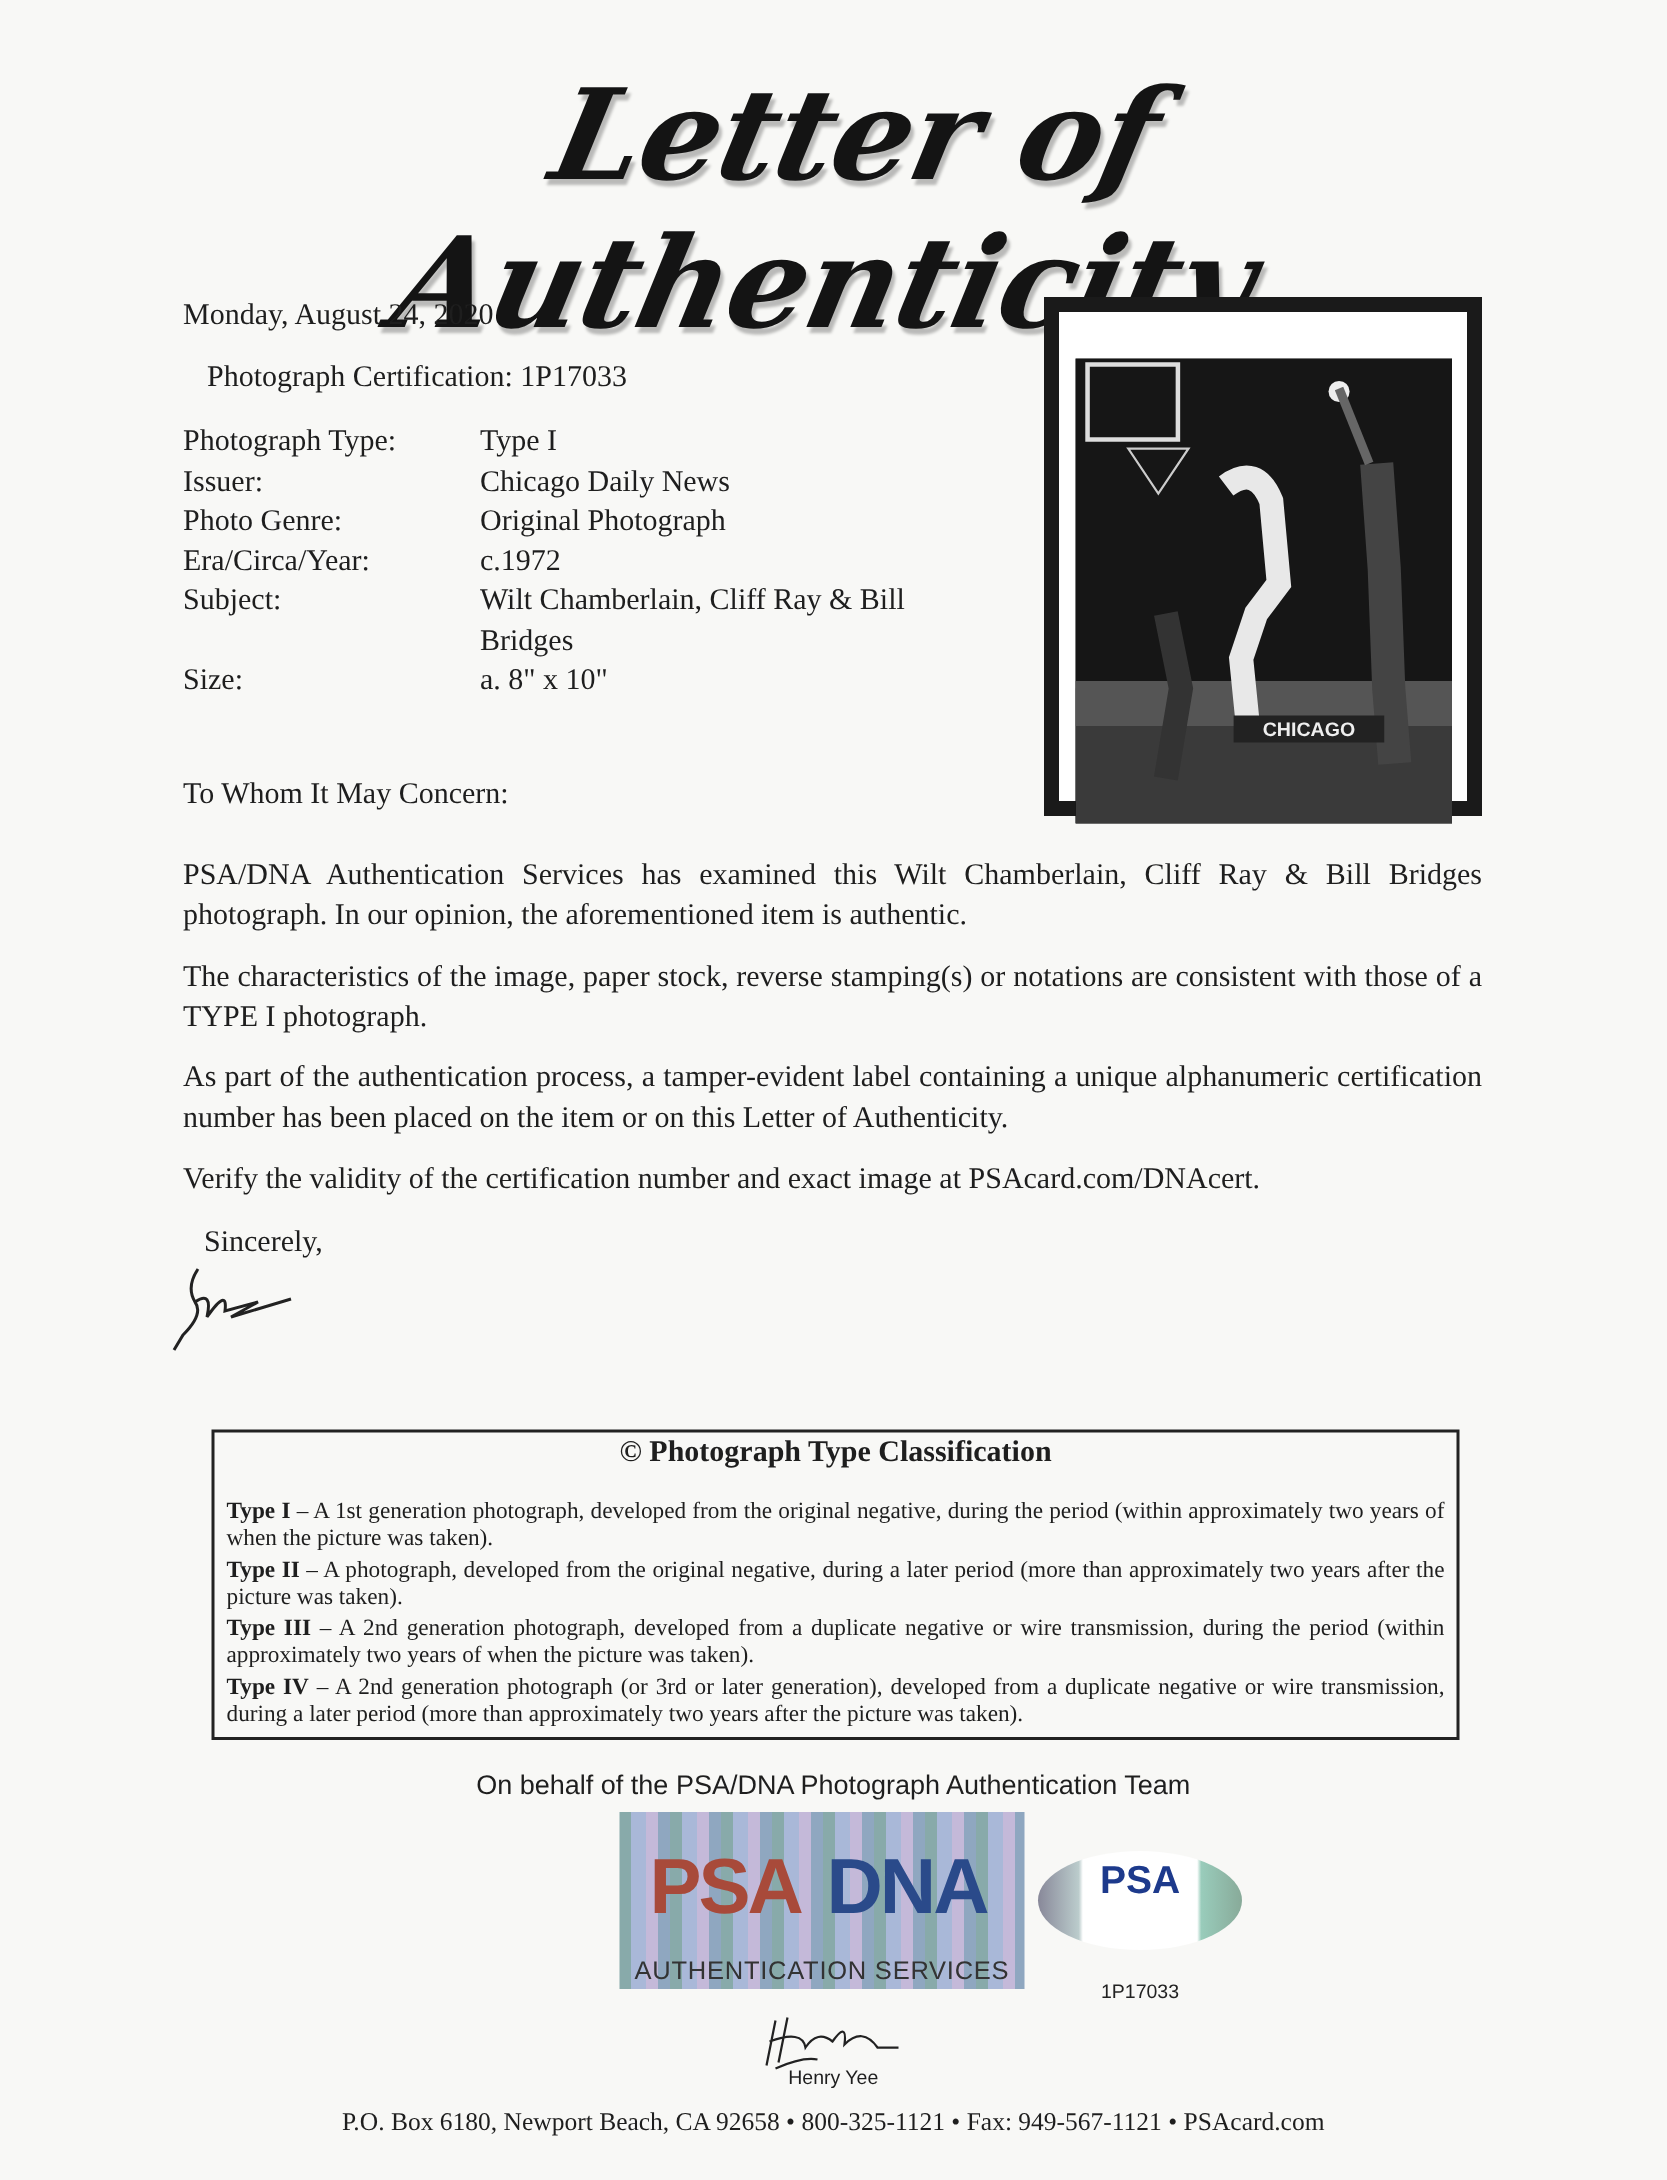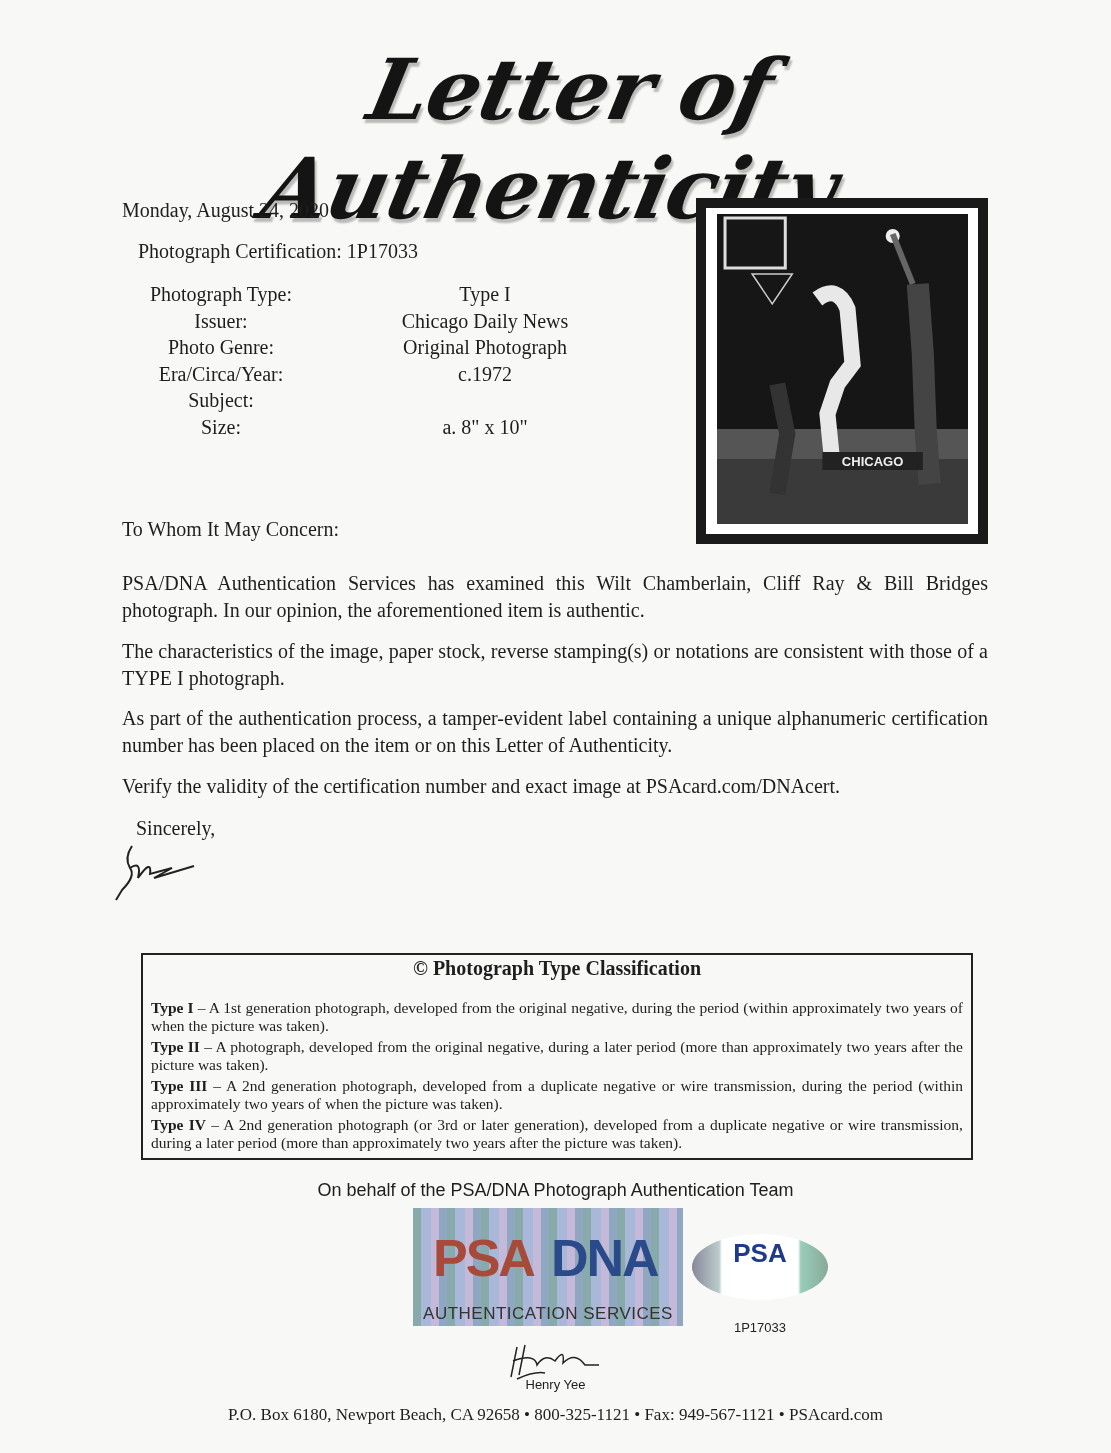--- a/index.html
+++ b/index.html
@@ -12,29 +12,29 @@
   .title {
     position:absolute; left:130px; top:40px; width:860px; text-align:center;
     font-family: "DejaVu Serif", "Liberation Serif", serif;
     font-style:italic; font-weight:bold; font-size:84px; letter-spacing:-1px;
     color:#141414; text-shadow: 3px 4px 2px rgba(0,0,0,0.25);
     transform: skewX(-12deg);
   }
   .date { position:absolute; left:122px; top:199px; font-size:20px; }
   .certline { position:absolute; left:122px; top:240px; font-size:20px;margin-left:16px; }
   .details { position:absolute; left:122px; top:281px; font-size:20px; line-height:26.5px; }
-  .details .row { display:flex;text-align:center; }
+  .details .row { display:flex; }
   .details .lbl { width:198px; }
   .details .val { width:330px; }
   .photo-frame {
     position:absolute; left:696px; top:198px; width:292px; height:346px;
     background:#1a1a1a; box-sizing:border-box; padding:10px;
   }
   .photo-inner { width:100%; height:100%; background:#fff; box-sizing:border-box; padding:6px 10px 10px 11px; }
-  .photo { width:100%; height:100%; background:#111; position:relative; overflow:hidden; }
+  .photo { width:100%; height:100%; background:#111; position:relative; overflow:hidden;margin-top:25px; }
   .concern { position:absolute; left:122px; top:518px; font-size:20px; }
   .para { position:absolute; left:122px; width:866px; font-size:20px; line-height:26.5px; text-align:justify; }
   .sincerely { position:absolute; left:136px; top:817px; font-size:20px; }
   .classbox {
     position:absolute; left:141px; top:953px; width:832px; height:207px;
     border:2px solid #222; box-sizing:border-box; padding:4px 8px;
     font-size:15.5px; line-height:18px;
   }
   .classbox .head { text-align:center; font-weight:bold; font-size:20px; margin-bottom:22px; }
   .classbox .entry { text-align:justify; margin-bottom:3px; }
@@ -81,20 +81,21 @@
   <div class="row">
       <span class="lbl">Photo Genre:</span>
       <span class="val">Original Photograph</span>
     </div>
   <div class="row">
       <span class="lbl">Era/Circa/Year:</span>
       <span class="val">c.1972</span>
     </div>
   <div class="row">
       <span class="lbl">Subject:</span>
+      <span class="val">Wilt Chamberlain, Cliff Ray &amp; Bill Bridges</span>
     </div>
   <div class="row">
       <span class="lbl">Size:</span>
       <span class="val">a. 8" x 10"</span>
     </div>
 </div>
 
 <div class="photo-frame">
   <div class="photo-inner">
     <div class="photo" title="Black and white basketball photograph; Chicago Bulls vs Lakers, players #4 and #13">

